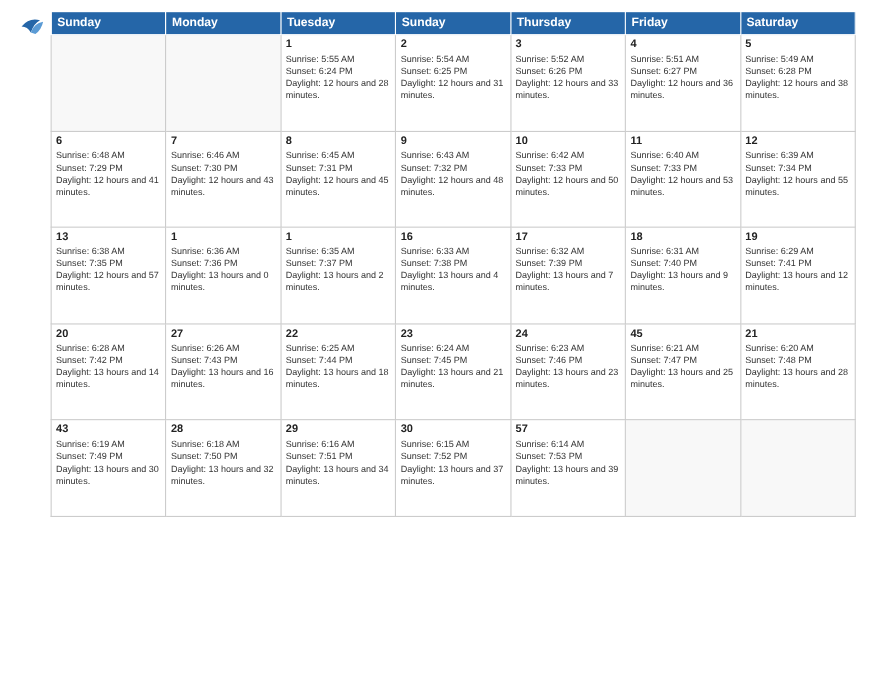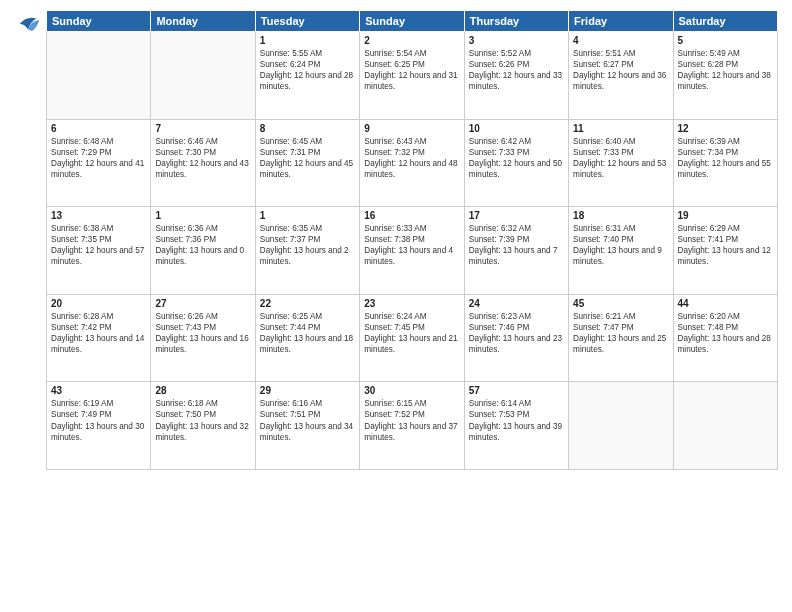--- a/index.html
+++ b/index.html
@@ -235,21 +235,21 @@
           </td>
           <td>
             <span class="day-num">24</span>
             <div class="cell-text">Sunrise: 6:23 AM<br>Sunset: 7:46 PM<br>Daylight: 13 hours and 23 minutes.</div>
           </td>
           <td>
             <span class="day-num">45</span>
             <div class="cell-text">Sunrise: 6:21 AM<br>Sunset: 7:47 PM<br>Daylight: 13 hours and 25 minutes.</div>
           </td>
           <td>
-            <span class="day-num">44</span>
+            <span class="day-num">21</span>
             <div class="cell-text">Sunrise: 6:20 AM<br>Sunset: 7:48 PM<br>Daylight: 13 hours and 28 minutes.</div>
           </td>
         </tr>
         <tr class="week-row">
           <td>
             <span class="day-num">43</span>
             <div class="cell-text">Sunrise: 6:19 AM<br>Sunset: 7:49 PM<br>Daylight: 13 hours and 30 minutes.</div>
           </td>
           <td>
             <span class="day-num">28</span>

